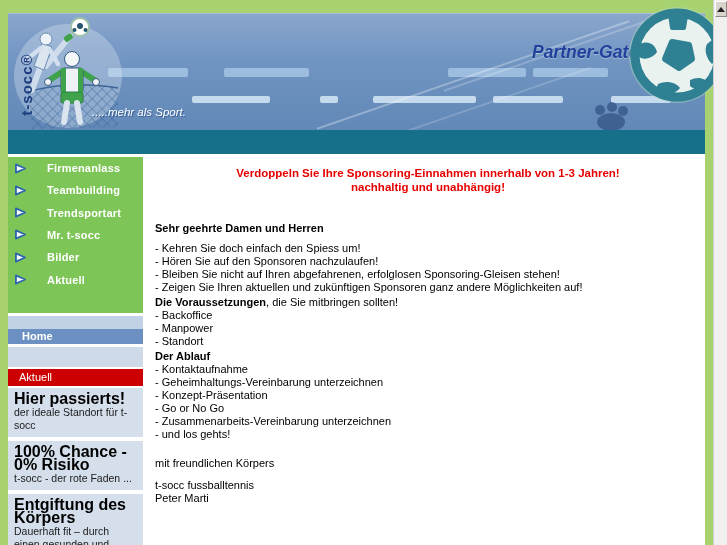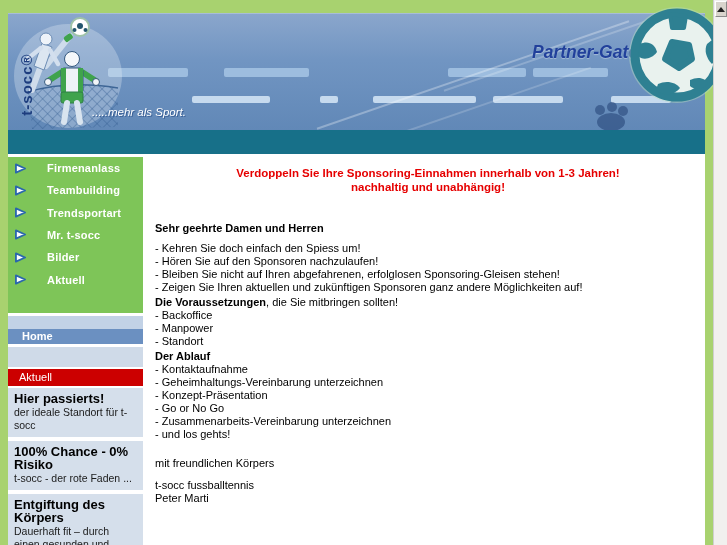--- a/index.html
+++ b/index.html
@@ -56,21 +56,21 @@
   .menu-label { color:#ffffff; font-weight:bold; font-size:11px; letter-spacing:.2px; }
 
   .strip    { position:absolute; left:8px; top:316px; width:135px; height:13px; background:#c2d2e6; }
   .home-bar { position:absolute; left:8px; top:329px; width:135px; height:15px; background:#6b90c1;
               color:#fff; font-weight:bold; font-size:11px; line-height:15px; padding-left:14px; cursor:pointer; }
   .empty-block { position:absolute; left:8px; top:347px; width:135px; height:20px; background:#cfdae8; }
   .aktuell-bar { position:absolute; left:8px; top:369px; width:135px; height:17px; background:#cc0000;
                  color:#fff; font-weight:normal; font-size:11px; line-height:17px; padding-left:11px; }
   .news { position:absolute; left:8px; top:388px; width:135px; }
   .news-item { background:#d5dfeb; padding:4px 6px 5px 6px; margin-bottom:4px; cursor:pointer; }
-  .news-title { font-weight:bold; font-size:13px; color:#000; line-height:13px; margin-bottom:1px; }
+  .news-title { font-weight:bold; font-size:16px; color:#000; line-height:13px; margin-bottom:1px; }
   .news-text  { font-size:10.5px; color:#1a1a1a; line-height:13px; }
 
   
   .main { position:absolute; left:143px; top:160px; width:562px; font-size:11px; line-height:13px; }
   .headline { text-align:center; color:#e60000; font-weight:bold; font-size:11.5px; line-height:14px;padding-left:8px; }
   .headline.first { margin-top:6px; }
   .body-text { padding-left:12px; margin-top:28px; }
   .salutation { font-weight:bold; margin-bottom:7px; }
   .line { line-height:13px; }
   .para-title { font-weight:bold; }

